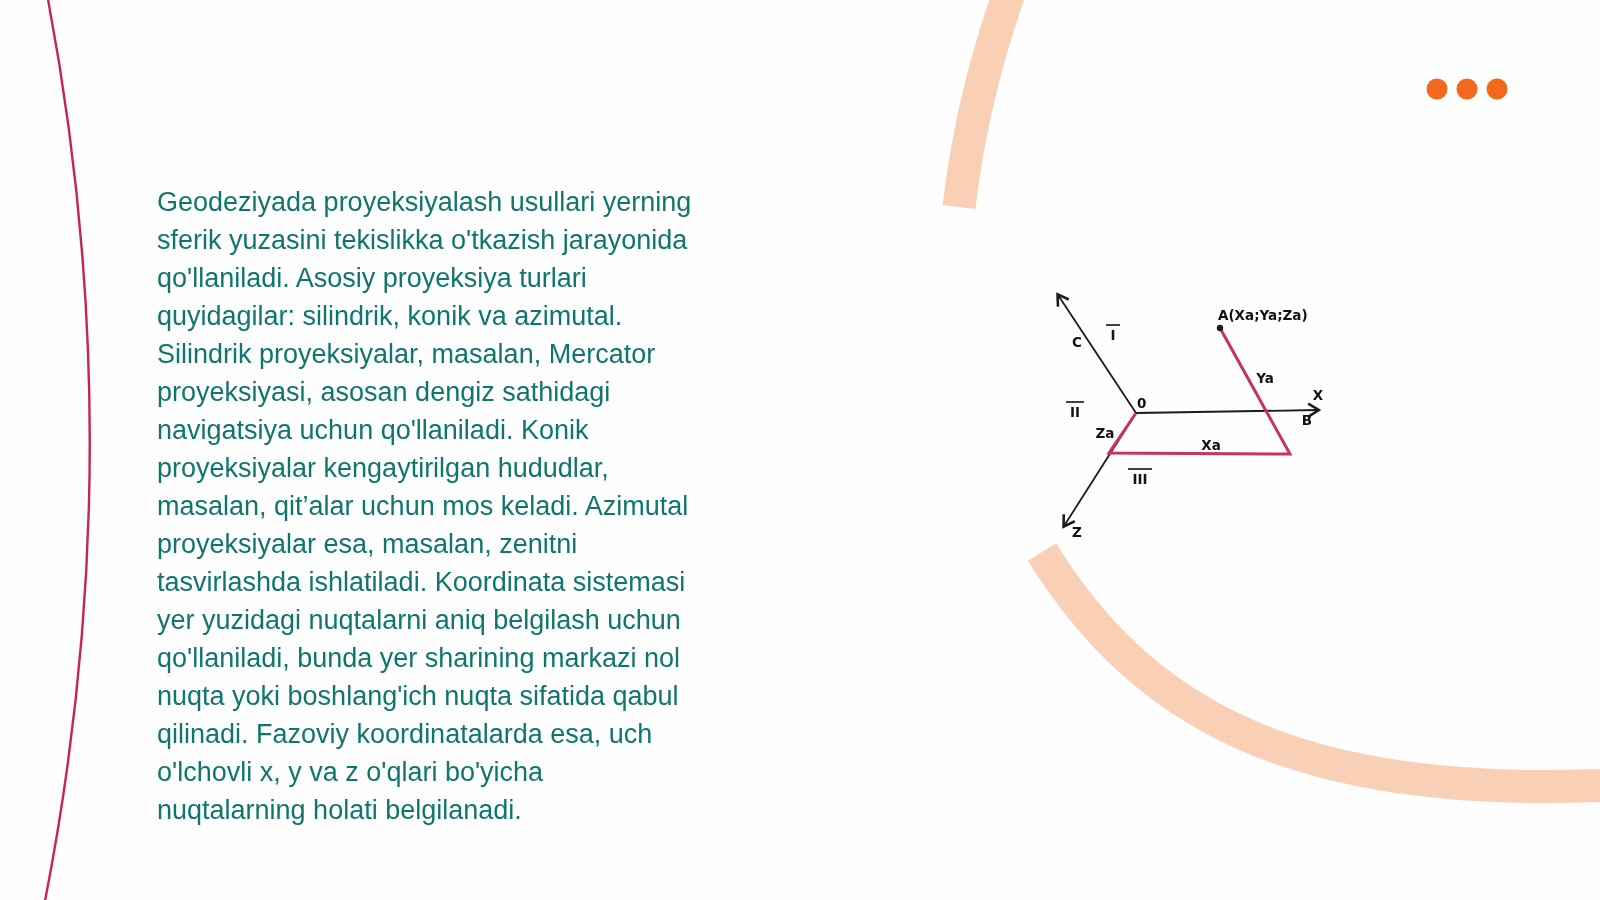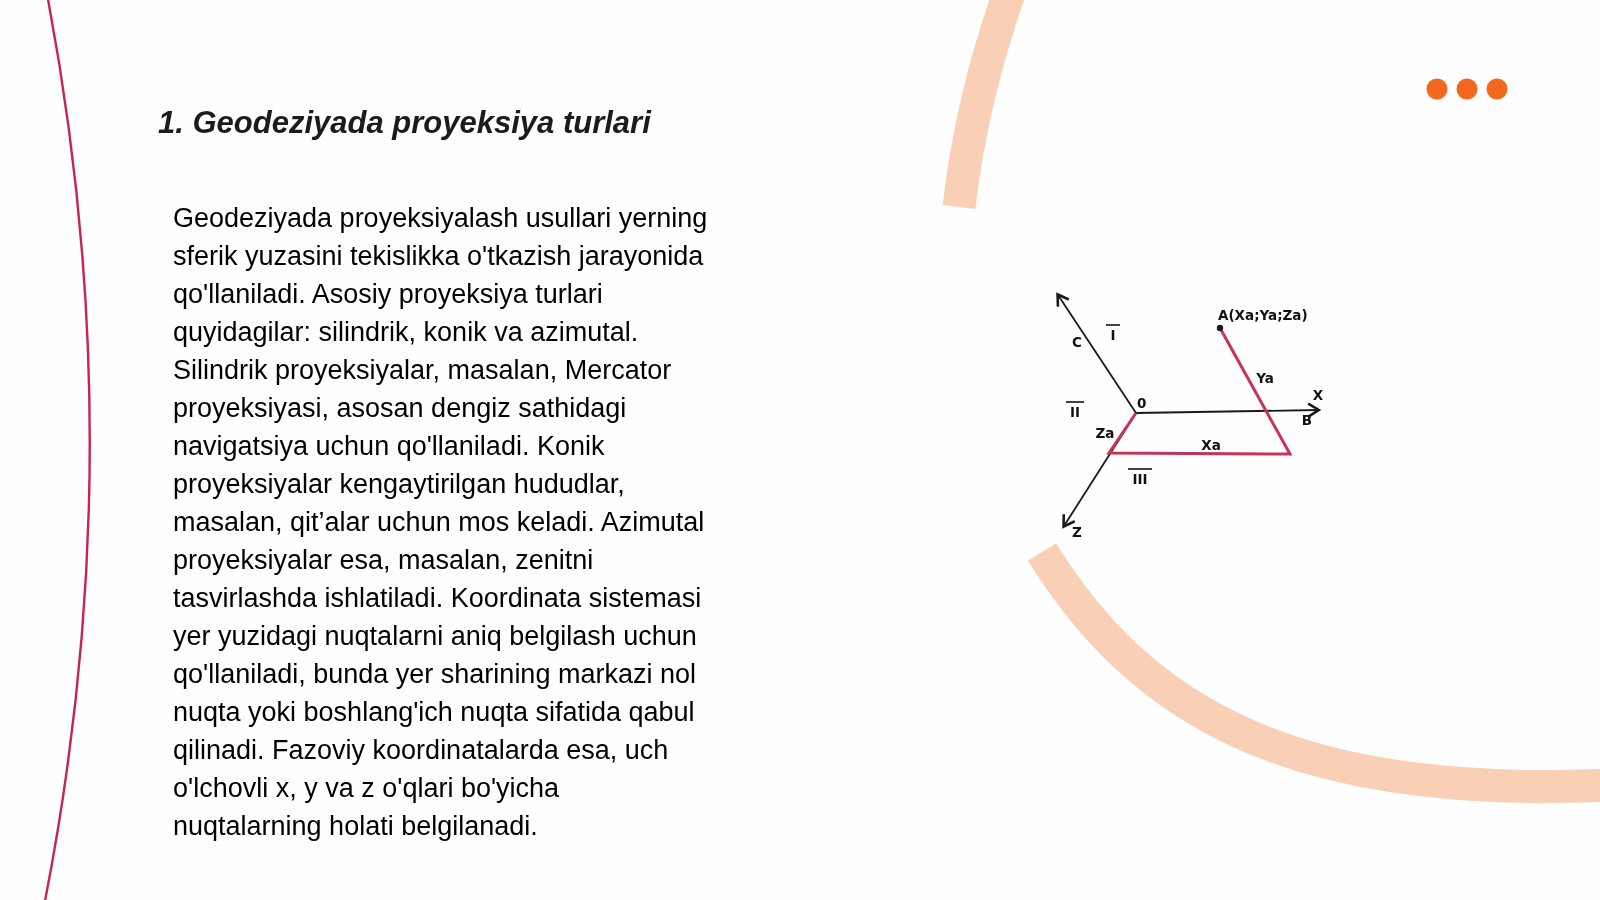--- a/index.html
+++ b/index.html
@@ -27,25 +27,25 @@
     line-height: 40px;
     font-weight: 700;
     font-style: italic;
     color: #1b1b1b;
     letter-spacing: 0px;
   }
   .body-text {
     position: absolute;
     left: 157px; top: 183px;
     width: 700px;
-    margin: 16px;
+    margin: 0;
     font-size: 27px;
     line-height: 38px;
     font-weight: 400;
-    color: #000000;
+    color: #0f766e;
     white-space: pre-line;
   }
   .diagram-svg {
     position: absolute;
     left: 1000px; top: 255px;
     width: 350px; height: 300px;
   }
   .diag-label {
     font-family: "DejaVu Sans", "Liberation Sans", sans-serif;
     font-size: 13.5px;
@@ -62,21 +62,20 @@
     <path d="M 1013 -18 Q 972 95 959 207" stroke-width="33" stroke-linecap="butt" stroke="#f9cfb5"></path>
     <path d="M 1042 552 C 1140 710, 1290 800, 1610 785" stroke-width="33" stroke-linecap="butt" stroke="#f9cfb5"></path>
     <path d="M 47 -6 Q 134 450 44 906" stroke-width="2.4" stroke="#c72550"></path>
     <g>
       <circle cx="1437" cy="89" r="10.5" fill="#f2681c"></circle>
       <circle cx="1467" cy="89" r="10.5" fill="#f2681c"></circle>
       <circle cx="1497" cy="89" r="10.5" fill="#f2681c"></circle>
     </g>
   </svg>
 
-  <h1 class="page-title">1. Geodeziyada proyeksiya turlari</h1>
 
   <p class="body-text">Geodeziyada proyeksiyalash usullari yerning
 sferik yuzasini tekislikka o'tkazish jarayonida
 qo'llaniladi. Asosiy proyeksiya turlari
 quyidagilar: silindrik, konik va azimutal.
 Silindrik proyeksiyalar, masalan, Mercator
 proyeksiyasi, asosan dengiz sathidagi
 navigatsiya uchun qo'llaniladi. Konik
 proyeksiyalar kengaytirilgan hududlar,
 masalan, qit’alar uchun mos keladi. Azimutal

